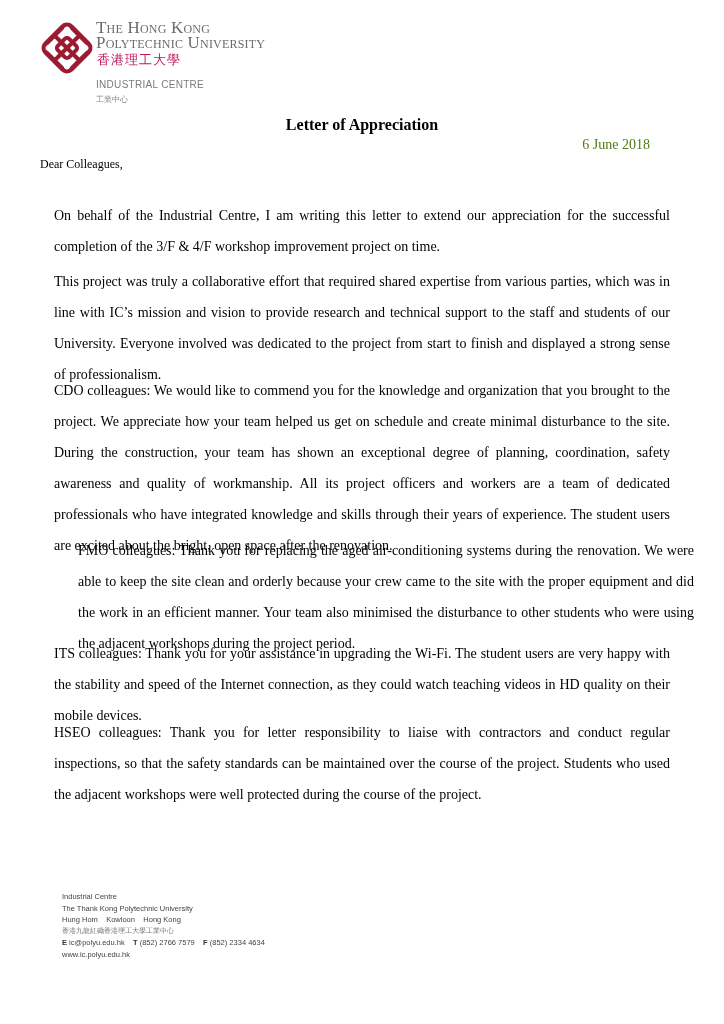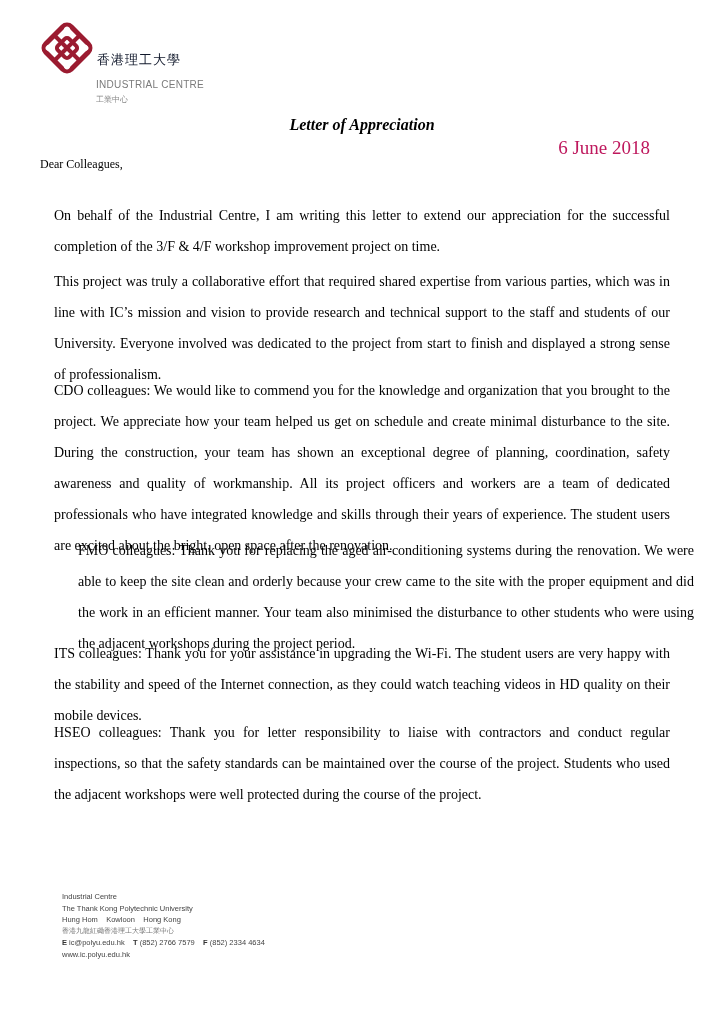--- a/index.html
+++ b/index.html
@@ -4,27 +4,27 @@
 <style>
   html, body { margin: 0; padding: 0; background: #ffffff; }
   body { width: 724px; height: 1024px; position: relative; overflow: hidden; }
   .page { position: absolute; left: 0; top: 0; width: 724px; height: 1024px; background: #fff; }
 
   
   .logo-mark { position: absolute; left: 40px; top: 21px; width: 54px; height: 54px; }
   .uni-name { position: absolute; left: 96px; top: 20px; font-family: "Liberation Serif", serif; color: #6b6b6b; font-size: 15px; line-height: 15px; font-variant: small-caps; letter-spacing: 0.2px; }
   .uni-name div { white-space: nowrap; }
   .uni-name .big { font-size: 17px; }
-  .uni-chinese { position: absolute; left: 97px; top: 51px; font-family: "DejaVu Sans", sans-serif; color: #0f172a; font-size: 13px; letter-spacing: 1px; }
+  .uni-chinese { position: absolute; left: 97px; top: 51px; font-family: "DejaVu Sans", sans-serif; color: #be185d; font-size: 13px; letter-spacing: 1px; }
   .dept-name { position: absolute; left: 96px; top: 79px; font-family: "Liberation Sans", sans-serif; color: #7a7a7a; font-size: 10px; letter-spacing: 0.3px; }
   .dept-chinese { position: absolute; left: 96px; top: 94px; font-family: "DejaVu Sans", sans-serif; color: #8a8a8a; font-size: 8px; }
 
   
-  .title { position: absolute; left: 0; width: 724px; top: 116px; text-align: center; font-family: "Liberation Serif", serif; font-weight: bold; font-size: 16px; color: #000; font-style: italic; }
-  .date { position: absolute; right: 74px; top: 137px; font-family: "Liberation Serif", serif; font-size: 19px; color: #be185d; }
+  .title { position: absolute; left: 0; width: 724px; top: 116px; text-align: center; font-family: "Liberation Serif", serif; font-weight: bold; font-size: 16px; color: #000; }
+  .date { position: absolute; right: 74px; top: 137px; font-family: "Liberation Serif", serif; font-size: 14px; color: #4d7c0f; }
   .salutation { position: absolute; left: 40px; top: 157px; font-family: "Liberation Serif", serif; font-size: 12px; color: #000; }
   .para { position: absolute; left: 54px; width: 616px; font-family: "Liberation Serif", serif; font-size: 14px; line-height: 31px; color: #000; text-align: justify; margin: 0; }
   #p1 { top: 200px; }
   #p2 { top: 266px; }
   #p3 { top: 375px; }
   #p4 { top: 535px; margin-left: 24px; }
   #p5 { top: 596px; margin-top: 42px; }
   #p6 { top: 717px; }
 
   
@@ -48,20 +48,24 @@
       <rect x="-8" y="-8" width="16" height="16" rx="3" fill="none" stroke="#9b1b30" stroke-width="4"></rect>
       <line x1="-18" y1="0" x2="18" y2="0" stroke="#9b1b30" stroke-width="4"></line>
       <line x1="0" y1="-18" x2="0" y2="18" stroke="#9b1b30" stroke-width="4"></line>
       <circle cx="-13" cy="-13" r="3" fill="#fff"></circle>
       <circle cx="13" cy="13" r="3" fill="#fff"></circle>
       <circle cx="13" cy="-13" r="3" fill="#fff"></circle>
       <circle cx="-13" cy="13" r="3" fill="#fff"></circle>
     </g>
   </svg>
 
+  <div class="uni-name">
+    <div class="big">The Hong Kong</div>
+    <div class="big">Polytechnic University</div>
+  </div>
   <div class="uni-chinese">香港理工大學</div>
   <div class="dept-name">INDUSTRIAL CENTRE</div>
   <div class="dept-chinese">工業中心</div>
 
   <div class="title">Letter of Appreciation</div>
   <div class="date">6 June 2018</div>
   <div class="salutation">Dear Colleagues,</div>
 
   <p class="para" id="p1">On behalf of the Industrial Centre, I am writing this letter to extend our appreciation for the successful completion of the 3/F &amp; 4/F workshop improvement project on time.</p>
   <p class="para" id="p2">This project was truly a collaborative effort that required shared expertise from various parties, which was in line with IC’s mission and vision to provide research and technical support to the staff and students of our University. Everyone involved was dedicated to the project from start to finish and displayed a strong sense of professionalism.</p>

